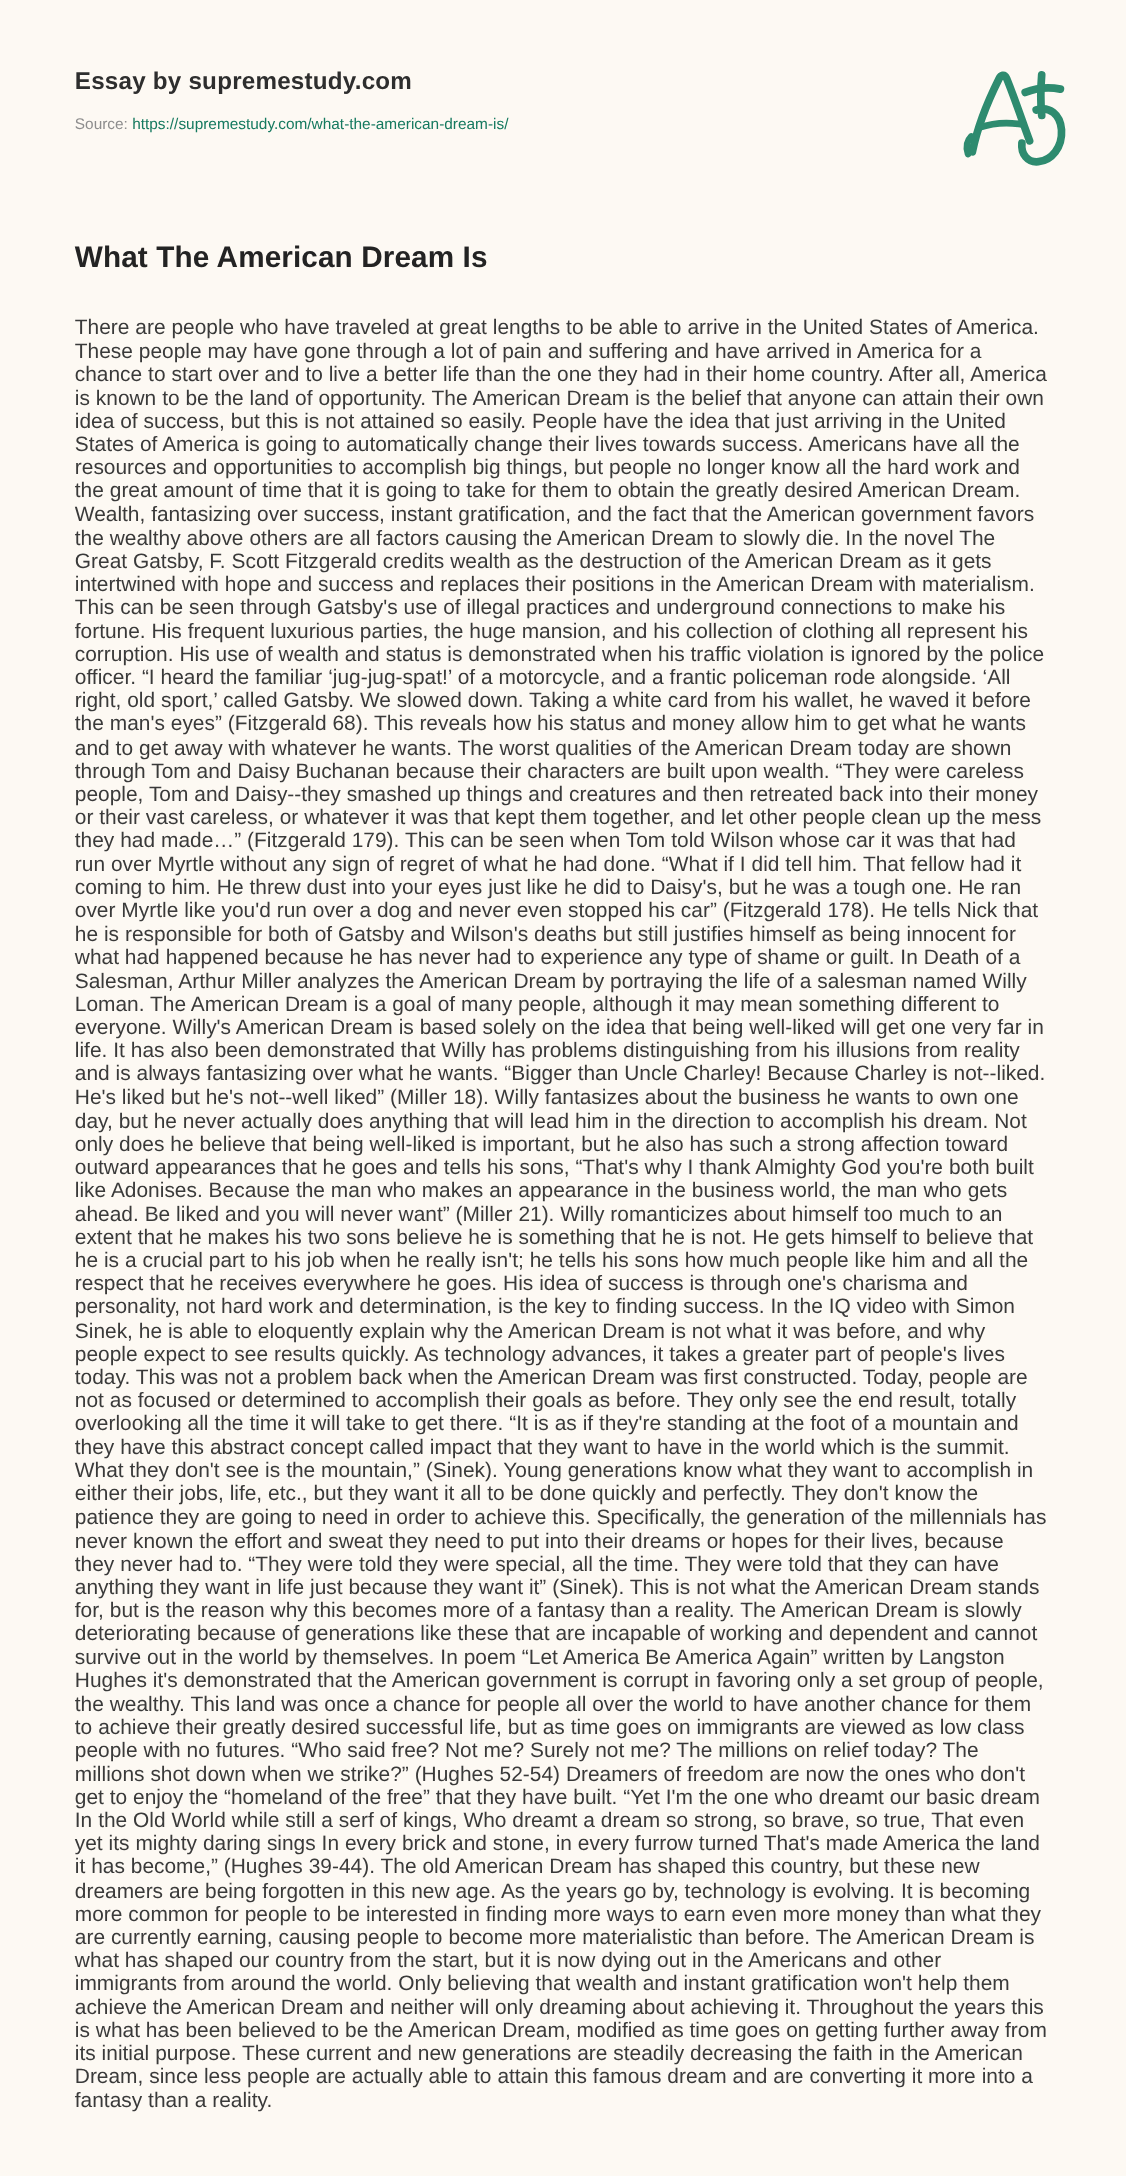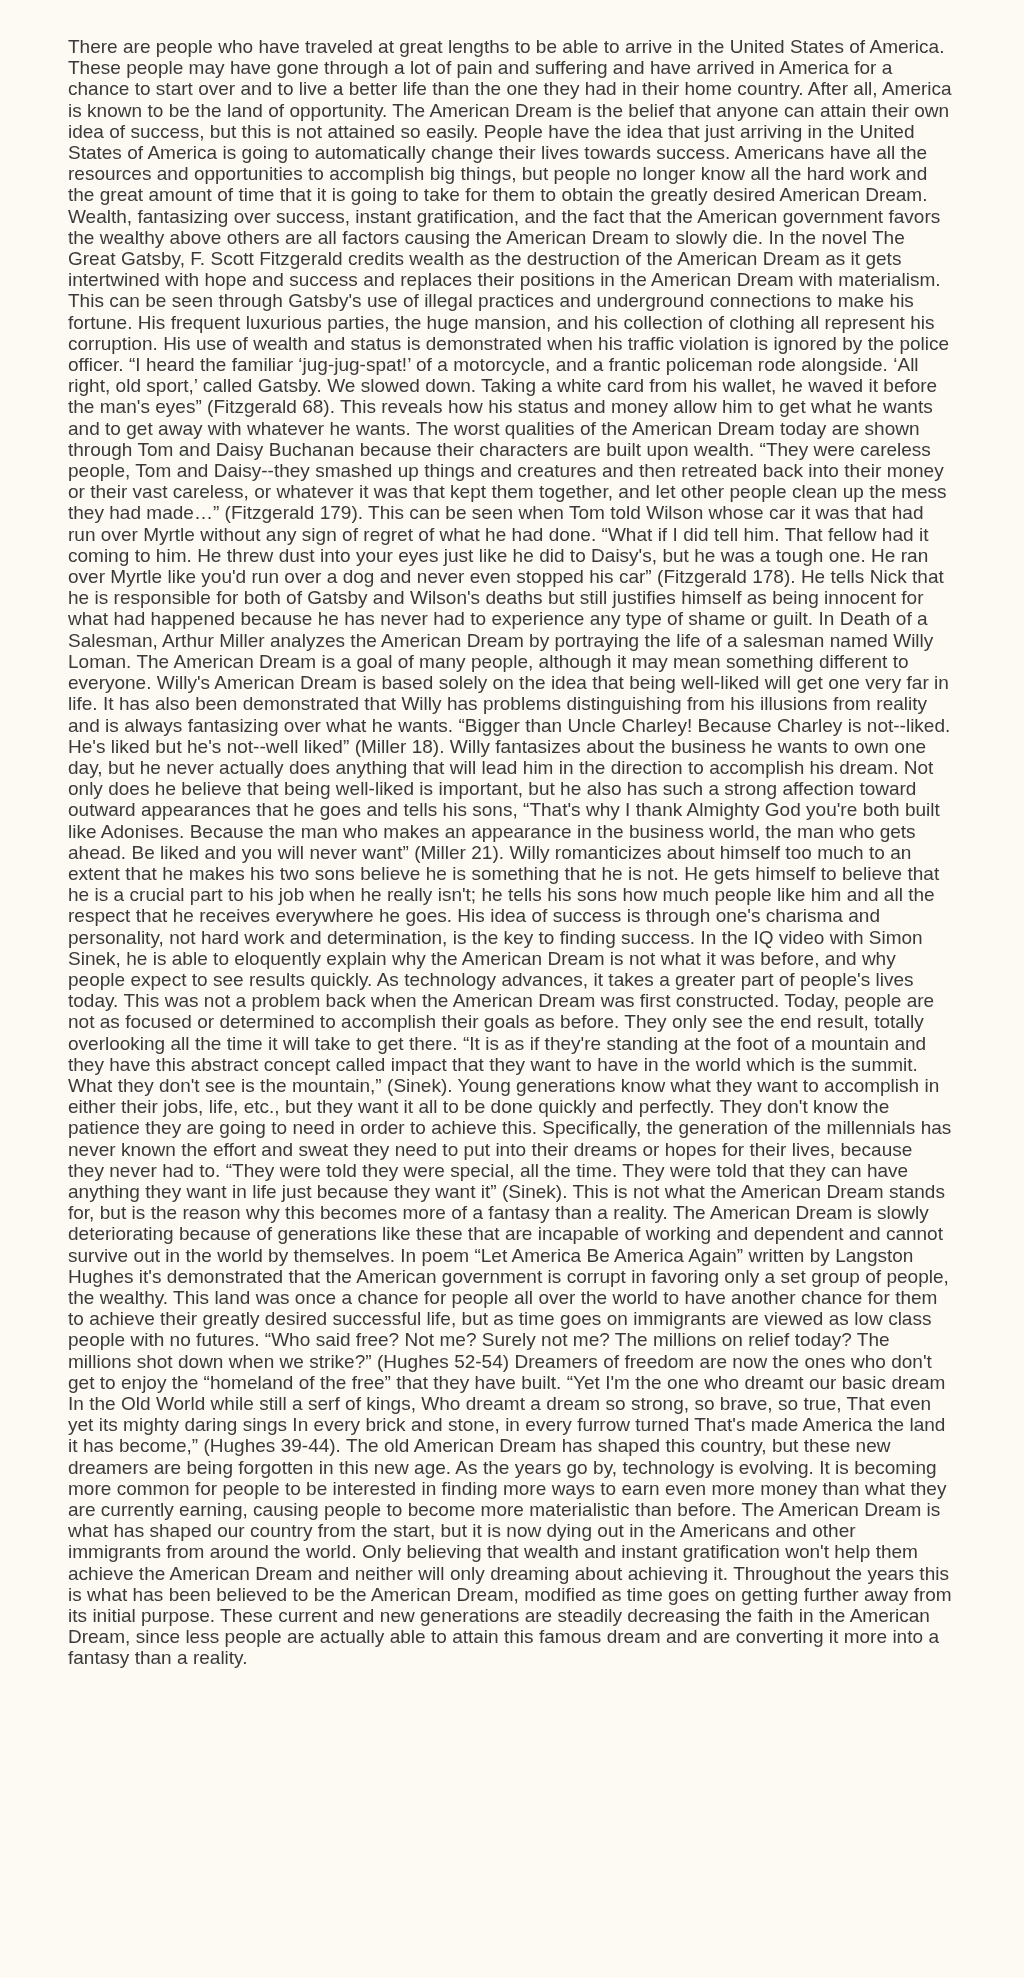--- a/index.html
+++ b/index.html
@@ -79,19 +79,36 @@
     color: #3a3a3a;
     text-align: left;
     word-spacing: 0.1px;
   }
 </style>
 </head>
 <body>
 
 <div class="page">
 
+  <header class="masthead">
+    <h1 class="brand-title">Essay by supremestudy.com</h1>
 
+    <p class="source-line"><span class="source-label">Source: </span><a class="source-url" href="#">https://supremestudy.com/what-the-american-dream-is/</a></p>
+
+    <svg class="logo" viewBox="0 0 130 120" aria-hidden="true">
+      <g fill="none" stroke="#2e8b6f" stroke-linecap="round" stroke-linejoin="round">
+        <path d="M34 96 C 38 76, 48 50, 58 30 C 60 26, 63 25, 65 29 C 72 46, 80 70, 86 86" stroke-width="7"></path>
+        <path d="M40 74 C 52 70, 66 69, 78 71" stroke-width="6"></path>
+        <path d="M30 98 C 28 92, 29 86, 33 82" stroke-width="6"></path>
+        <path d="M82 42 C 92 38, 104 37, 114 39" stroke-width="7"></path>
+        <path d="M97 26 C 96 38, 96 52, 97 63" stroke-width="7"></path>
+        <path d="M92 58 C 104 54, 114 62, 115 76 C 116 92, 106 104, 94 105 C 84 106, 78 98, 79 88" stroke-width="7"></path>
+      </g>
+    </svg>
+  </header>
+
+  <h2 class="doc-title">What The American Dream Is</h2>
 
   <main class="essay-body">
     <p>There are people who have traveled at great lengths to be able to arrive in the United States of America. These people may have gone through a lot of pain and suffering and have arrived in America for a chance to start over and to live a better life than the one they had in their home country. After all, America is known to be the land of opportunity. The American Dream is the belief that anyone can attain their own idea of success, but this is not attained so easily. People have the idea that just arriving in the United States of America is going to automatically change their lives towards success. Americans have all the resources and opportunities to accomplish big things, but people no longer know all the hard work and the great amount of time that it is going to take for them to obtain the greatly desired American Dream. Wealth, fantasizing over success, instant gratification, and the fact that the American government favors the wealthy above others are all factors causing the American Dream to slowly die. In the novel The Great Gatsby, F. Scott Fitzgerald credits wealth as the destruction of the American Dream as it gets intertwined with hope and success and replaces their positions in the American Dream with materialism. This can be seen through Gatsby's use of illegal practices and underground connections to make his fortune. His frequent luxurious parties, the huge mansion, and his collection of clothing all represent his corruption. His use of wealth and status is demonstrated when his traffic violation is ignored by the police officer. “I heard the familiar ‘jug-jug-spat!’ of a motorcycle, and a frantic policeman rode alongside. ‘All right, old sport,’ called Gatsby. We slowed down. Taking a white card from his wallet, he waved it before the man's eyes” (Fitzgerald 68). This reveals how his status and money allow him to get what he wants and to get away with whatever he wants. The worst qualities of the American Dream today are shown through Tom and Daisy Buchanan because their characters are built upon wealth. “They were careless people, Tom and Daisy--they smashed up things and creatures and then retreated back into their money or their vast careless, or whatever it was that kept them together, and let other people clean up the mess they had made…” (Fitzgerald 179). This can be seen when Tom told Wilson whose car it was that had run over Myrtle without any sign of regret of what he had done. “What if I did tell him. That fellow had it coming to him. He threw dust into your eyes just like he did to Daisy's, but he was a tough one. He ran over Myrtle like you'd run over a dog and never even stopped his car” (Fitzgerald 178). He tells Nick that he is responsible for both of Gatsby and Wilson's deaths but still justifies himself as being innocent for what had happened because he has never had to experience any type of shame or guilt. In Death of a Salesman, Arthur Miller analyzes the American Dream by portraying the life of a salesman named Willy Loman. The American Dream is a goal of many people, although it may mean something different to everyone. Willy's American Dream is based solely on the idea that being well-liked will get one very far in life. It has also been demonstrated that Willy has problems distinguishing from his illusions from reality and is always fantasizing over what he wants. “Bigger than Uncle Charley! Because Charley is not--liked. He's liked but he's not--well liked” (Miller 18). Willy fantasizes about the business he wants to own one day, but he never actually does anything that will lead him in the direction to accomplish his dream. Not only does he believe that being well-liked is important, but he also has such a strong affection toward outward appearances that he goes and tells his sons, “That's why I thank Almighty God you're both built like Adonises. Because the man who makes an appearance in the business world, the man who gets ahead. Be liked and you will never want” (Miller 21). Willy romanticizes about himself too much to an extent that he makes his two sons believe he is something that he is not. He gets himself to believe that he is a crucial part to his job when he really isn't; he tells his sons how much people like him and all the respect that he receives everywhere he goes. His idea of success is through one's charisma and personality, not hard work and determination, is the key to finding success. In the IQ video with Simon Sinek, he is able to eloquently explain why the American Dream is not what it was before, and why people expect to see results quickly. As technology advances, it takes a greater part of people's lives today. This was not a problem back when the American Dream was first constructed. Today, people are not as focused or determined to accomplish their goals as before. They only see the end result, totally overlooking all the time it will take to get there. “It is as if they're standing at the foot of a mountain and they have this abstract concept called impact that they want to have in the world which is the summit. What they don't see is the mountain,” (Sinek). Young generations know what they want to accomplish in either their jobs, life, etc., but they want it all to be done quickly and perfectly. They don't know the patience they are going to need in order to achieve this. Specifically, the generation of the millennials has never known the effort and sweat they need to put into their dreams or hopes for their lives, because they never had to. “They were told they were special, all the time. They were told that they can have anything they want in life just because they want it” (Sinek). This is not what the American Dream stands for, but is the reason why this becomes more of a fantasy than a reality. The American Dream is slowly deteriorating because of generations like these that are incapable of working and dependent and cannot survive out in the world by themselves. In poem “Let America Be America Again” written by Langston Hughes it's demonstrated that the American government is corrupt in favoring only a set group of people, the wealthy. This land was once a chance for people all over the world to have another chance for them to achieve their greatly desired successful life, but as time goes on immigrants are viewed as low class people with no futures. “Who said free? Not me? Surely not me? The millions on relief today? The millions shot down when we strike?” (Hughes 52-54) Dreamers of freedom are now the ones who don't get to enjoy the “homeland of the free” that they have built. “Yet I'm the one who dreamt our basic dream In the Old World while still a serf of kings, Who dreamt a dream so strong, so brave, so true, That even yet its mighty daring sings In every brick and stone, in every furrow turned That's made America the land it has become,” (Hughes 39-44). The old American Dream has shaped this country, but these new dreamers are being forgotten in this new age. As the years go by, technology is evolving. It is becoming more common for people to be interested in finding more ways to earn even more money than what they are currently earning, causing people to become more materialistic than before. The American Dream is what has shaped our country from the start, but it is now dying out in the Americans and other immigrants from around the world. Only believing that wealth and instant gratification won't help them achieve the American Dream and neither will only dreaming about achieving it. Throughout the years this is what has been believed to be the American Dream, modified as time goes on getting further away from its initial purpose. These current and new generations are steadily decreasing the faith in the American Dream, since less people are actually able to attain this famous dream and are converting it more into a fantasy than a reality.</p>
   </main>
 
 </div>
 
 </body></html>

